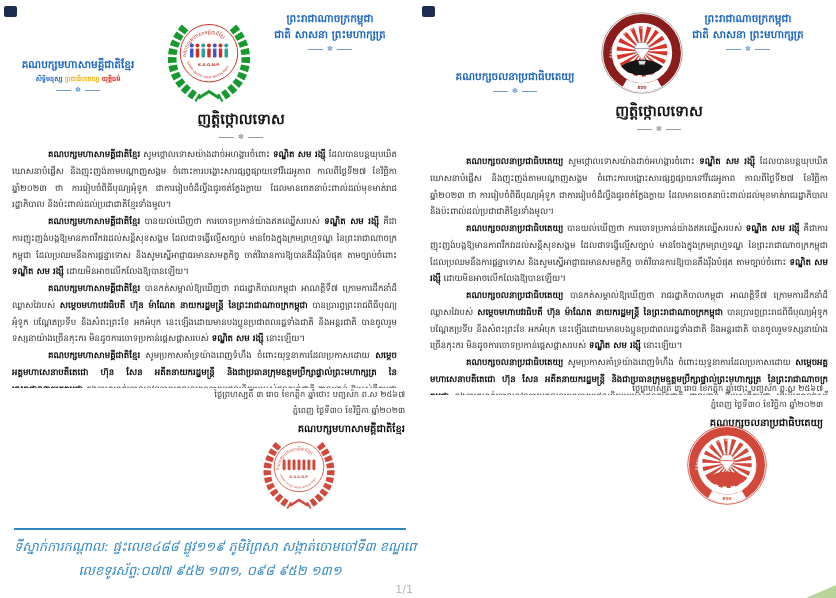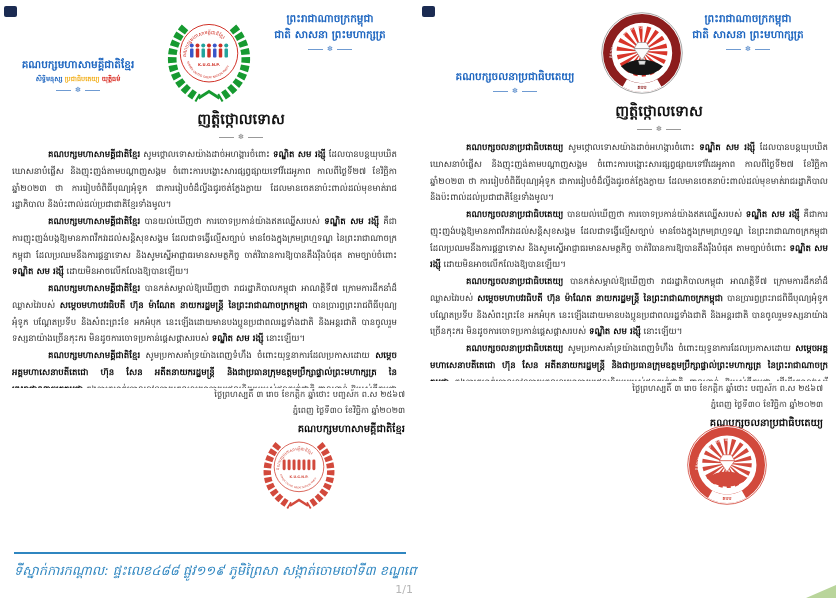--- a/index.html
+++ b/index.html
@@ -27,21 +27,21 @@
   .page-left .hdr-logo{left:158px;top:12px;width:102px;height:92px;}
   .page-right .hdr-logo{left:182px;top:10px;width:84px;height:86px;}
   
   .title-wrap{position:absolute;left:0;width:100%;text-align:center;margin-left:32px;}
   .page-left .title-wrap{top:110px;}
   .page-right .title-wrap{top:102px;}
   .doc-title{font-size:14.5px;font-weight:bold;color:#141414;white-space:nowrap;}
   
   .body-text{position:absolute;text-align:justify;color:#2a2a2a;font-size:8.6px;line-height:1.95;}
   .page-left .body-text{left:12px;right:21px;top:146px;height:242px;overflow:hidden;}
-  .page-right .body-text{left:12px;right:8px;top:139px;height:242px;overflow:hidden;}
+  .page-right .body-text{left:12px;right:8px;top:153px;height:242px;overflow:hidden;}
   .body-text p{margin:0;text-indent:36px;}
   .body-text .b{font-weight:bold;color:#0e0e0e;}
   
   .date-block{position:absolute;right:13px;text-align:right;font-size:8.3px;color:#333;line-height:1.95;}
   .page-left .date-block{top:386px;}
   .page-right .date-block{top:380px;}
   .sig{font-size:10px;font-weight:bold;color:#0e0e0e;margin-top:1px;}
   
   .stamp{position:absolute;opacity:.92;}
   .page-left .stamp{left:256px;top:428px;width:86px;height:86px;}
@@ -158,20 +158,21 @@
         </g>
         <text x="52" y="56" font-size="4" font-weight="bold" text-anchor="middle" fill="#cf3a2c">K.U.G.N.P.</text>
         <path id="sArcBot" d="M29,52 A24,24 0 0 0 75,52" fill="none"></path>
         <text font-size="3" fill="#cf3a2c"><textPath href="#sArcBot">KHMER UNITED GREAT NATION PARTY</textPath></text>
       </svg>
     </div>
 
     <div class="footer">
       <div class="footer-line"></div>
       <div class="f-addr">ទីស្នាក់ការកណ្តាល: ផ្ទះលេខ៤៨៨ ផ្លូវ១១៩ ភូមិព្រៃសា សង្កាត់ចោមចៅទី៣ ខណ្ឌពោធិ៍សែនជ័យ រាជធានីភ្នំពេញ</div>
+      <div class="f-phone">លេខទូរស័ព្ទ:០៧៧ ៩៥២ ១៣១, ០៩៨ ៩៥២ ១៣១</div>
     </div>
 
     <div class="pagenum">1/1</div>
   </div>
 
   <div class="page page-right">
     <div class="corner-mark"></div>
 
     <div class="hdr-kingdom">
       <div>ព្រះរាជាណាចក្រកម្ពុជា</div>

